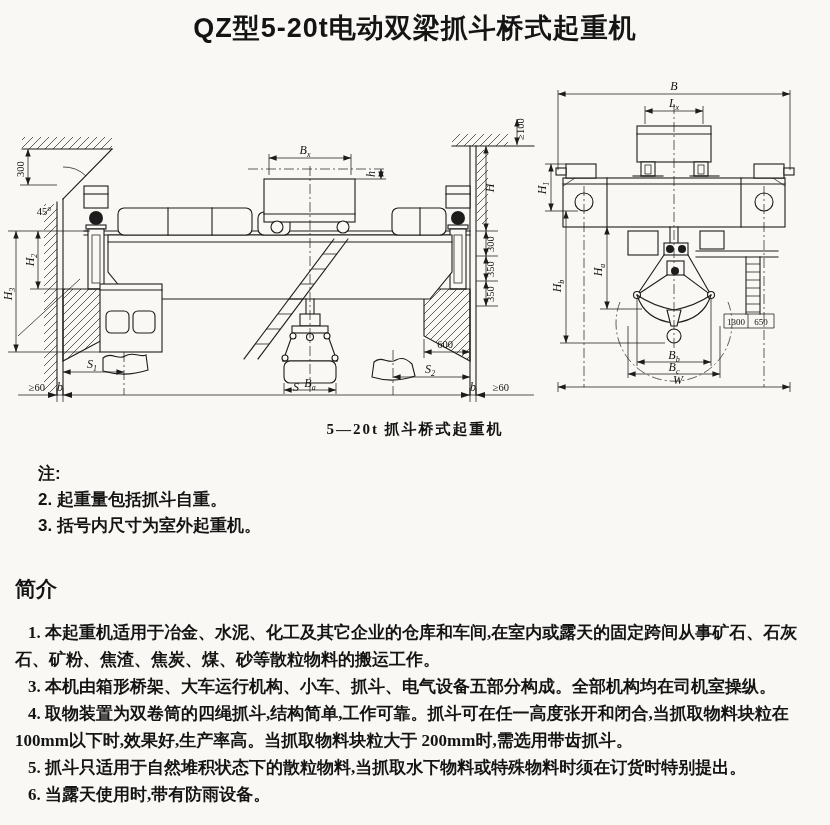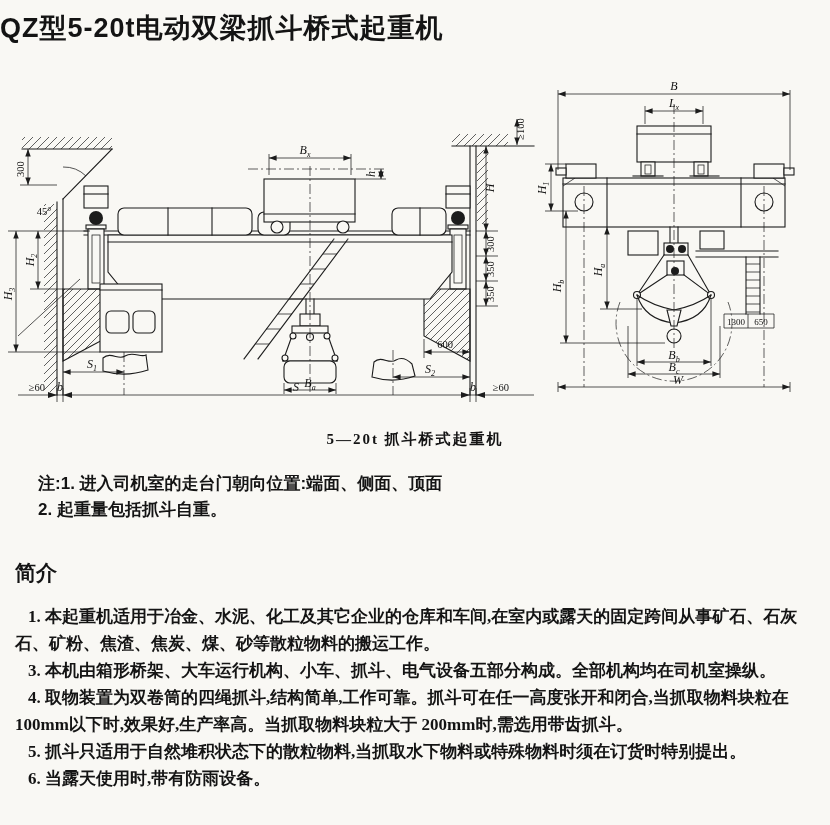--- a/index.html
+++ b/index.html
@@ -3,28 +3,28 @@
 <meta charset="utf-8">
 <style>
   html,body { margin:0; padding:0; }
   body {
     width:830px; height:825px;
     background:#f9f8f4; color:#141414;
     font-family:"Liberation Sans", sans-serif;
     position:relative; overflow:hidden;
   }
   .title {
-    padding-top:10px;
+    text-align:center; padding-top:10px;
     font-size:27px; font-weight:bold; letter-spacing:1px;
     font-family:"Liberation Sans", sans-serif;
   }
   svg.fig { display:block; margin:28px auto 0 auto; }
   .caption {
     text-align:center; font-size:15px; font-weight:bold;
-    font-family:"Liberation Serif", serif; margin-top:16px; letter-spacing:2px;
+    font-family:"Liberation Serif", serif; margin-top:6px; letter-spacing:2px;
   }
   .notes {
     margin:22px 10px 0 38px; font-size:17px; font-weight:bold;
     line-height:26px; font-family:"Liberation Sans", sans-serif;
   }
   .note-row { display:flex; }
   .note-item { }
   .intro { margin:36px 12px 0 15px; font-family:"Liberation Serif", serif; }
   .intro h2 {
     font-size:21px; margin:0 0 16px 0; font-weight:bold;
@@ -320,23 +320,23 @@
     <text class="dl" x="674" y="297" text-anchor="middle"><tspan>B</tspan><tspan class="sub" dy="2.5">c</tspan></text>
     <text class="dl" x="678" y="310" text-anchor="middle">W</text>
   </g>
 </svg>
 
 <div class="caption">5—20t 抓斗桥式起重机</div>
 
 <div class="notes">
   <div class="note-row">
     <span>注:</span>
-    <span>1. 进入司机室的走台门朝向位置:端面、侧面、顶面</span>
   </div>
   <div class="note-item">2. 起重量包括抓斗自重。</div>
+  <div class="note-item">3. 括号内尺寸为室外起重机。</div>
 </div>
 
 <div class="intro">
   <h2>简介</h2>
   <p>1. 本起重机适用于冶金、水泥、化工及其它企业的仓库和车间,在室内或露天的固定跨间从事矿石、石灰石、矿粉、焦渣、焦炭、煤、砂等散粒物料的搬运工作。</p>
   <p>3. 本机由箱形桥架、大车运行机构、小车、抓斗、电气设备五部分构成。全部机构均在司机室操纵。</p>
   <p>4. 取物装置为双卷筒的四绳抓斗,结构简单,工作可靠。抓斗可在任一高度张开和闭合,当抓取物料块粒在 100mm以下时,效果好,生产率高。当抓取物料块粒大于 200mm时,需选用带齿抓斗。</p>
   <p>5. 抓斗只适用于自然堆积状态下的散粒物料,当抓取水下物料或特殊物料时须在订货时特别提出。</p>
   <p>6. 当露天使用时,带有防雨设备。</p>
 </div>

